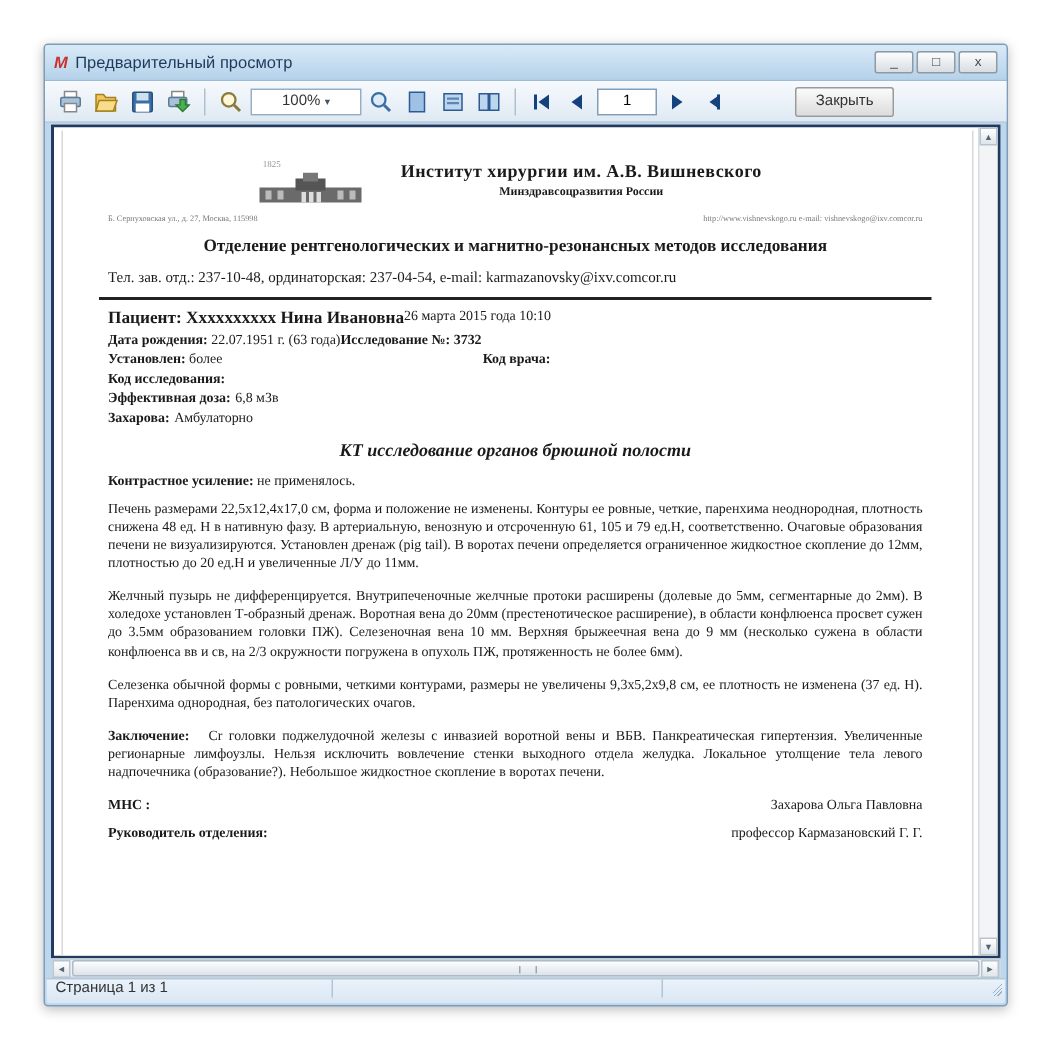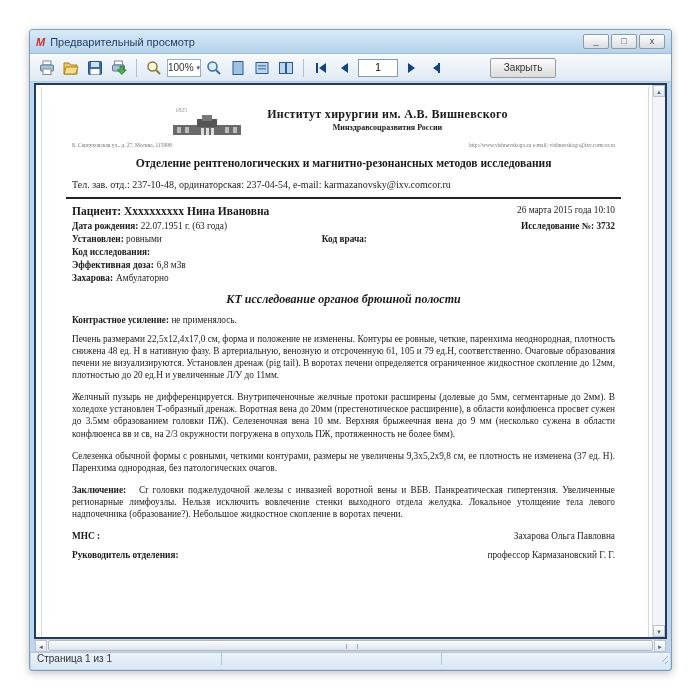--- a/index.html
+++ b/index.html
@@ -19,21 +19,21 @@
   .winbtn{width:26px;height:15px;font-size:9px;line-height:13px;text-align:center;
     color:#444;background:linear-gradient(#fdfdfd,#d8dde2);
     border:1px solid #8d9aa6;border-radius:2px;}
 
   
   .toolbar{height:28px;display:flex;align-items:center;gap:2px;padding:0 6px;
     background:linear-gradient(#f7fafd,#dfe9f3);border-bottom:1px solid #b9cadb;}
   .tbtn{width:22px;height:22px;display:flex;align-items:center;justify-content:center;border-radius:2px;}
   .tsep{width:1px;height:18px;background:#b0c0d0;margin:0 4px;}
   .zoombox{display:flex;align-items:center;gap:3px;background:#fff;border:1px solid #94aec6;
-    height:18px;padding:0 0;font-size:10px;color:#333;}
+    height:18px;padding:0 20px;font-size:10px;color:#333;}
   .zoombox .car{font-size:7px;color:#456;}
   .pageinput{width:40px;height:18px;border:1px solid #7f9db9;font-size:10px;text-align:center;
     font-family:"Liberation Sans",sans-serif;padding:0;}
   .closebtn{margin-left:42px;width:66px;height:20px;font-size:10px;color:#333;
     background:linear-gradient(#fbfbfb,#dcdcdc);border:1px solid #9a9a9a;border-radius:2px;}
 
   
   .viewport-wrap{position:absolute;left:4px;right:4px;top:53px;bottom:31px;
     border:2px solid #223a5e;background:#fdfdfd;display:flex;}
   .page-area{flex:1;overflow:hidden;background:#fff;position:relative;}
@@ -66,21 +66,21 @@
   .logo{width:82px;text-align:left;flex:none;margin-left:-8px;}
   .logo-year{font-size:6px;color:#999;margin-left:4px;}
   .inst-block{text-align:center;}
   .inst-title{font-size:12px;font-weight:bold;letter-spacing:.3px;}
   .ministry{font-size:8px;font-weight:bold;}
   .tiny-line{display:flex;justify-content:space-between;font-size:5.5px;color:#777;margin-top:2px;}
   .dept{font-size:11.5px;font-weight:bold;text-align:center;margin-top:7px;}
   .contacts{font-size:10px;text-align:left;margin-top:7px;}
   .rule{border-top:2.5px solid #222;margin:6px -6px 5px -6px;}
 
-  .prow{display:flex;justify-content:space-between;margin-top:1px;}
+  .prow{display:flex;justify-content:flex-start;margin-top:1px;}
   .pname{font-size:11.5px;font-weight:bold;}
   .plabel{font-weight:bold;}
   .pright{text-align:right;}
   .bold{font-weight:bold;}
   .doc-title{text-align:center;font-size:12px;font-weight:bold;font-style:italic;margin:8px 0 6px 0;}
   .para{text-align:justify;margin:0 0 10px 0;}
   .contrast{margin-bottom:7px;}
   .sig-row{display:flex;justify-content:space-between;margin-top:7px;}
   .sig-label{font-weight:bold;}
 </style>
@@ -228,21 +228,21 @@
           <span class="pright">26 марта 2015 года 10:10</span>
         </div>
         <div class="prow">
           <span><span class="plabel">Дата рождения:</span>
             <span>22.07.1951 г. (63 года)</span></span>
           <span class="pright bold"><span>Исследование №:</span>
             <span>3732</span></span>
         </div>
         <div class="prow" style="justify-content:flex-start;">
           <span style="width:46%;"><span class="plabel">Установлен:</span>
-            <span>ровными</span></span>
+            <span>более</span></span>
           <span class="plabel">Код врача:</span>
         </div>
         <div class="prow" style="justify-content:flex-start;">
           <span class="plabel">Код исследования:</span>
         </div>
         <div class="prow" style="justify-content:flex-start;gap:3px;">
           <span class="plabel">Эффективная доза:</span>
           <span>6,8 мЗв</span>
         </div>
         <div class="prow" style="justify-content:flex-start;gap:3px;">

